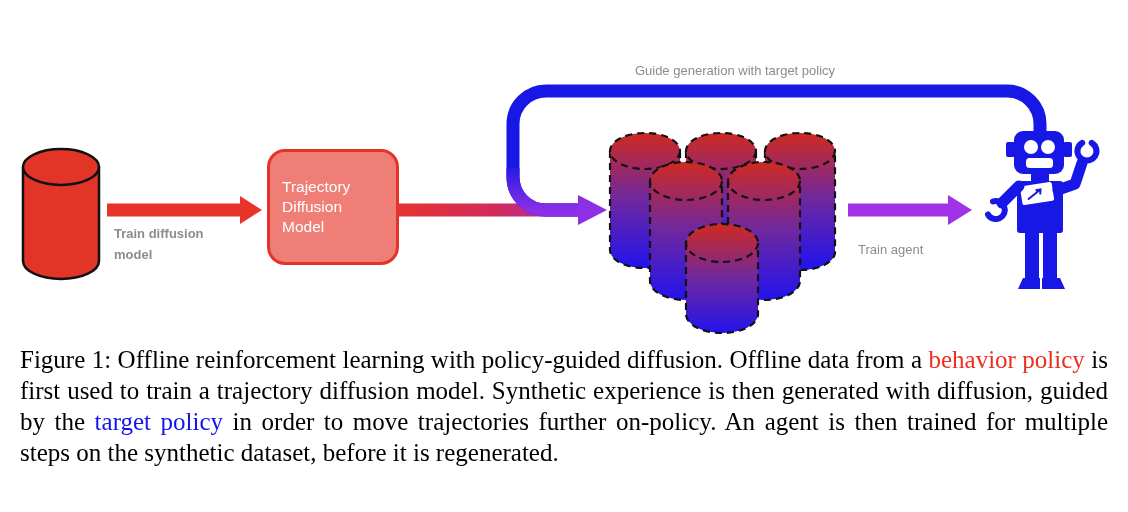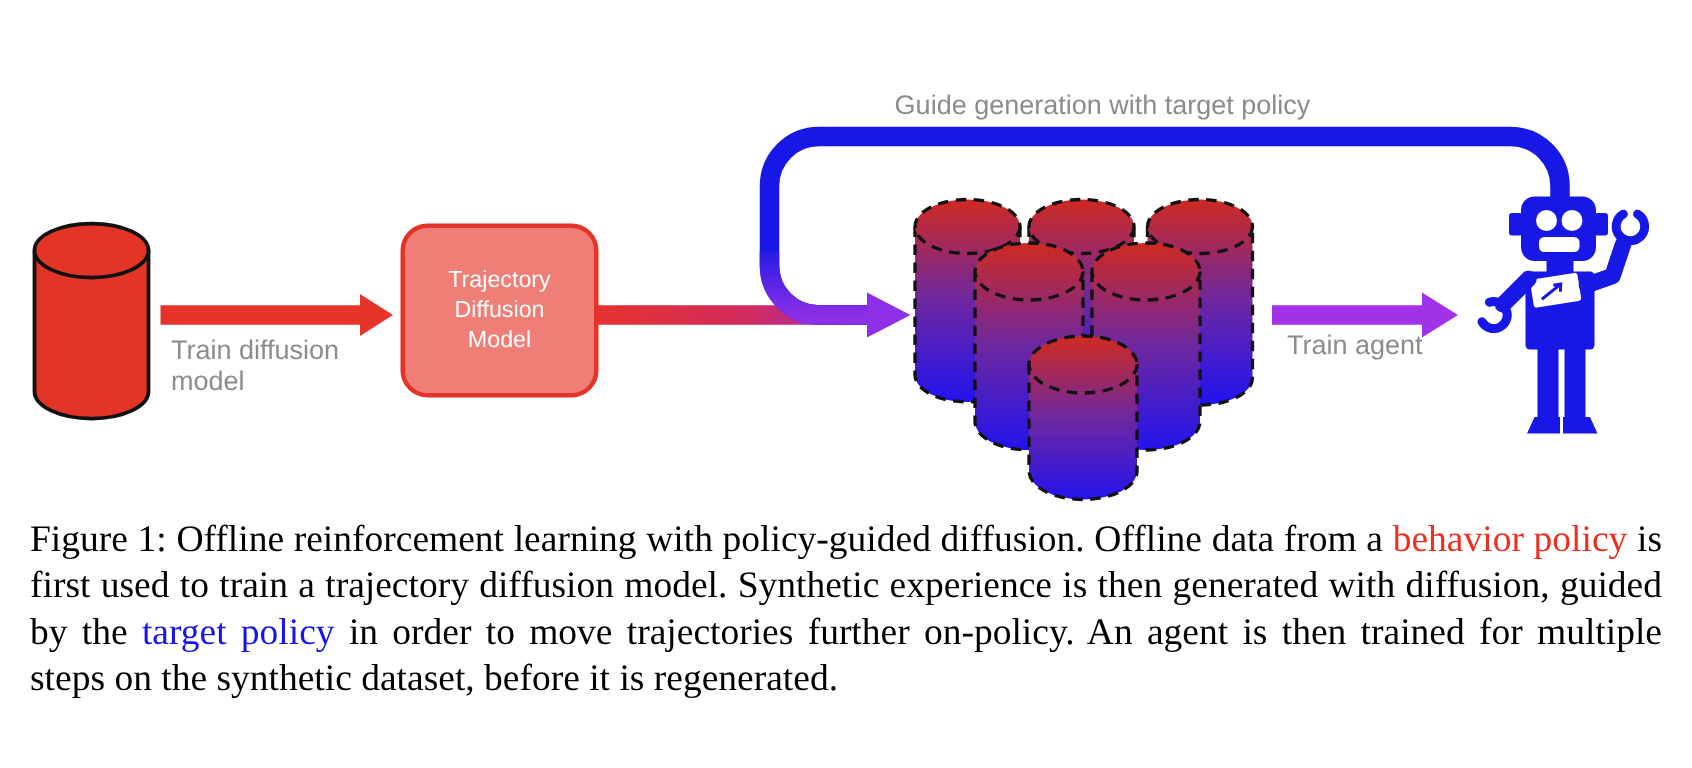--- a/index.html
+++ b/index.html
@@ -1,24 +1,24 @@
 <!DOCTYPE html>
 <html><head>
 <meta charset="utf-8">
 <style>
   html,body{margin:0;padding:0;background:#fff;}
   #page{position:relative;width:1128px;height:512px;background:#ffffff;overflow:hidden;
         font-family:"Liberation Sans",sans-serif;}
   .stage{position:absolute;left:0;top:0;width:1128px;height:340px;}
   svg{position:absolute;left:0;top:0;}
-  .lbl{position:absolute;color:#8c8c8c;font-size:18px;line-height:21px;}
+  .lbl{position:absolute;color:#8c8c8c;font-size:13px;line-height:21px;}
   .lbl.center{text-align:center;}
   .model-box{position:absolute;left:267px;top:149px;width:132px;height:116px;box-sizing:border-box;
         background:#ef7f76;border:3px solid #e4342a;border-radius:18px;
-        display:flex;align-items:center;justify-content:center;text-align:center;
+        display:flex;align-items:center;justify-content:center;
         color:#ffffff;font-size:15.5px;line-height:20px;padding:0 12px;}
   .caption{position:absolute;left:20px;top:344px;width:1088px;margin:0;
         font-family:"Liberation Serif",serif;font-size:25px;line-height:31px;
         color:#000;text-align:justify;}
   .c-red{color:#ee2e1f;}
   .c-blue{color:#1414ee;}
 </style>
 </head>
 <body>
 
@@ -122,24 +122,24 @@
         <path d="M993 201.5 A9 9 0 1 1 988 214.5" stroke="#1717e6" stroke-width="6" stroke-linecap="round" fill="none"></path>
         <path d="M1058 190 L1075 184 L1082 163" stroke="#1717e6" stroke-width="11" stroke-linejoin="round" stroke-linecap="round" fill="none"></path>
         <path d="M1091.7 142.8 A9.5 9.5 0 1 1 1082.2 142.8" stroke="#1717e6" stroke-width="6" stroke-linecap="round" fill="none"></path>
         <rect x="1025" y="230" width="14" height="48"></rect>
         <rect x="1043" y="230" width="14" height="48"></rect>
         <path d="M1040 278 L1040 289 L1018 289 L1023 278 Z"></path>
         <path d="M1042 278 L1060 278 L1065 289 L1042 289 Z"></path>
       </g>
     </svg>
 
-    <div class="lbl" style="left:114px;top:223px;width:125px;">Train diffusion model</div>
+    <div class="lbl" style="left:114px;top:223px;width:125px;font-weight:bold;">Train diffusion model</div>
 
     <div class="model-box">Trajectory Diffusion Model</div>
 
 
     <div class="lbl center" style="left:555px;top:60px;width:360px;">Guide generation with target policy</div>
 
-    <div class="lbl" style="left:858px;top:220px;width:120px;">Train agent</div>
+    <div class="lbl" style="left:858px;top:239px;width:120px;">Train agent</div>
   </div>
 
   <p class="caption"><span>Figure 1: Offline reinforcement learning with policy-guided diffusion. Offline data from a </span><span class="c-red">behavior policy</span><span> is first used to train a trajectory diffusion model. Synthetic experience is then generated with diffusion, guided by the </span><span class="c-blue">target policy</span><span> in order to move trajectories further on-policy. An agent is then trained for multiple steps on the synthetic dataset, before it is regenerated.</span></p>
 </div>
 
 </body></html>

